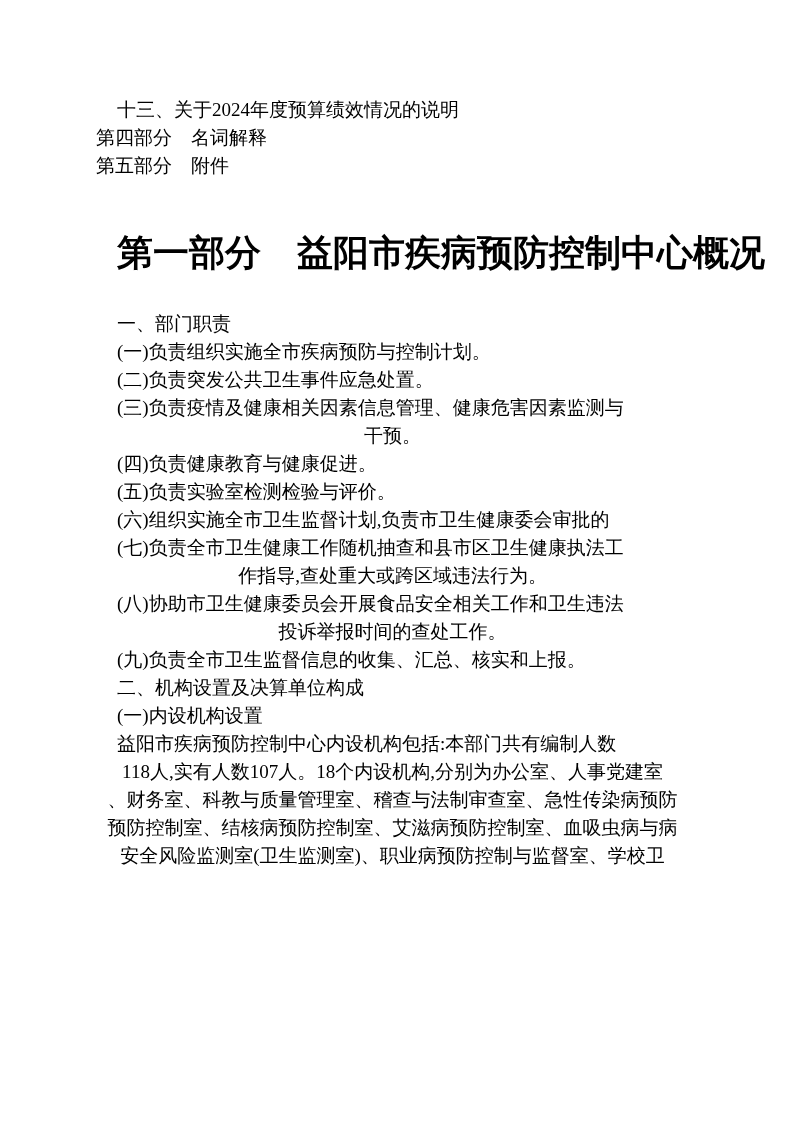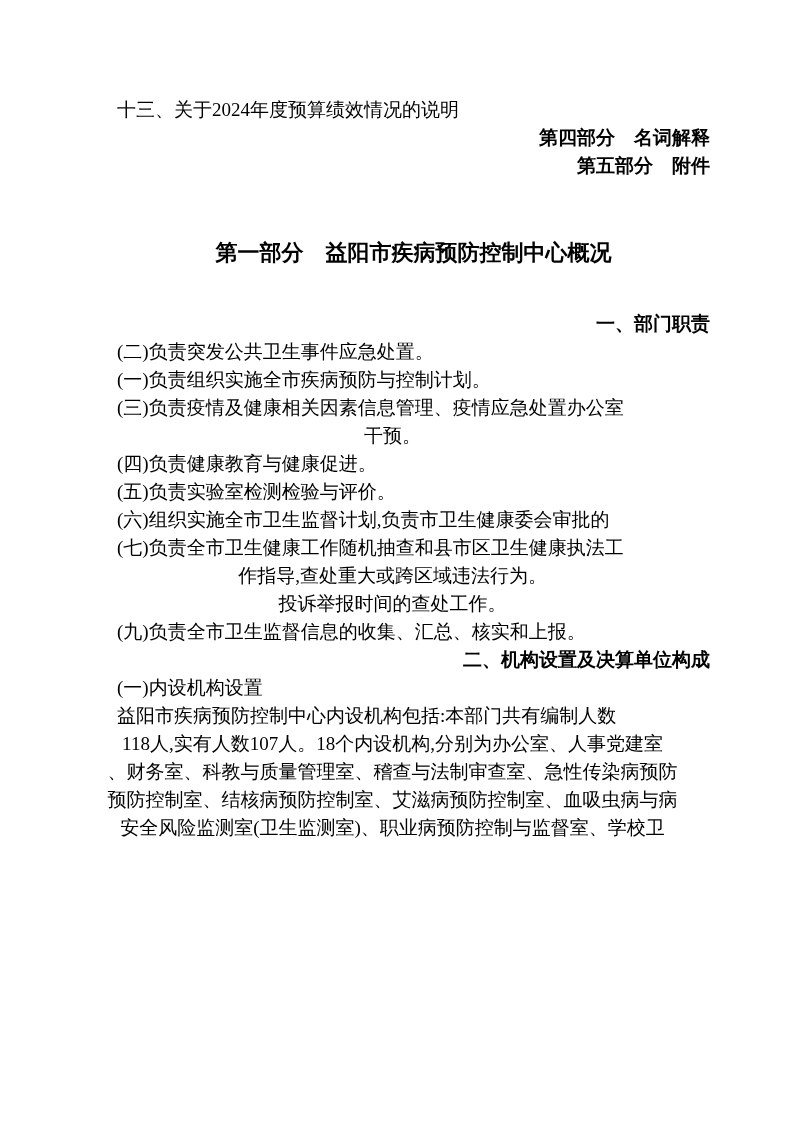--- a/index.html
+++ b/index.html
@@ -21,24 +21,24 @@
   }
   .ln {
     font-size: 19px;
     line-height: 28px;
     white-space: nowrap;
     letter-spacing: 0;
   }
   .ind0 { text-indent: 0; text-align: center; }
   .ind1 { text-indent: 21px; }
   .ind2 { text-indent: 42px; }
-  .b    { font-weight: bold; text-align: right; }
+  .b    { font-weight: normal; }
   .doc-title {
     margin-top: 53px;
-    font-size: 22px;
+    font-size: 36px;
     font-weight: bold;
     line-height: 40px;
     text-align: center;
     text-indent: 42px; 
     white-space: nowrap;
   }
   .body-block {
     margin-top: 37px;
   }
 </style>
@@ -51,29 +51,30 @@
     <div>
       <div class="ln ind2">十三、关于2024年度预算绩效情况的说明</div>
       <div class="ln ind1 b">第四部分　名词解释</div>
       <div class="ln ind1 b">第五部分　附件</div>
     </div>
 
     <div class="doc-title">第一部分　益阳市疾病预防控制中心概况</div>
 
     <div class="body-block">
       <div class="ln ind2 b">一、部门职责</div>
+      <div class="ln ind2">(一)负责组织实施全市疾病预防与控制计划。</div>
       <div class="ln ind2">(二)负责突发公共卫生事件应急处置。</div>
-      <div class="ln ind2">(一)负责组织实施全市疾病预防与控制计划。</div>
-      <div class="ln ind2">(三)负责疫情及健康相关因素信息管理、疫情应急处置办公室</div>
+      <div class="ln ind2">(三)负责疫情及健康相关因素信息管理、健康危害因素监测与</div>
       <div class="ln ind0">干预。</div>
       <div class="ln ind2">(四)负责健康教育与健康促进。</div>
       <div class="ln ind2">(五)负责实验室检测检验与评价。</div>
       <div class="ln ind2">(六)组织实施全市卫生监督计划,负责市卫生健康委会审批的</div>
       <div class="ln ind2">(七)负责全市卫生健康工作随机抽查和县市区卫生健康执法工</div>
       <div class="ln ind0">作指导,查处重大或跨区域违法行为。</div>
+      <div class="ln ind2">(八)协助市卫生健康委员会开展食品安全相关工作和卫生违法</div>
       <div class="ln ind0">投诉举报时间的查处工作。</div>
       <div class="ln ind2">(九)负责全市卫生监督信息的收集、汇总、核实和上报。</div>
       <div class="ln ind2 b">二、机构设置及决算单位构成</div>
       <div class="ln ind2">(一)内设机构设置</div>
       <div class="ln ind2">益阳市疾病预防控制中心内设机构包括:本部门共有编制人数</div>
       <div class="ln ind0">118人,实有人数107人。18个内设机构,分别为办公室、人事党建室</div>
       <div class="ln ind0">、财务室、科教与质量管理室、稽查与法制审查室、急性传染病预防</div>
       <div class="ln ind0">预防控制室、结核病预防控制室、艾滋病预防控制室、血吸虫病与病</div>
       <div class="ln ind0">安全风险监测室(卫生监测室)、职业病预防控制与监督室、学校卫</div>
     </div>

